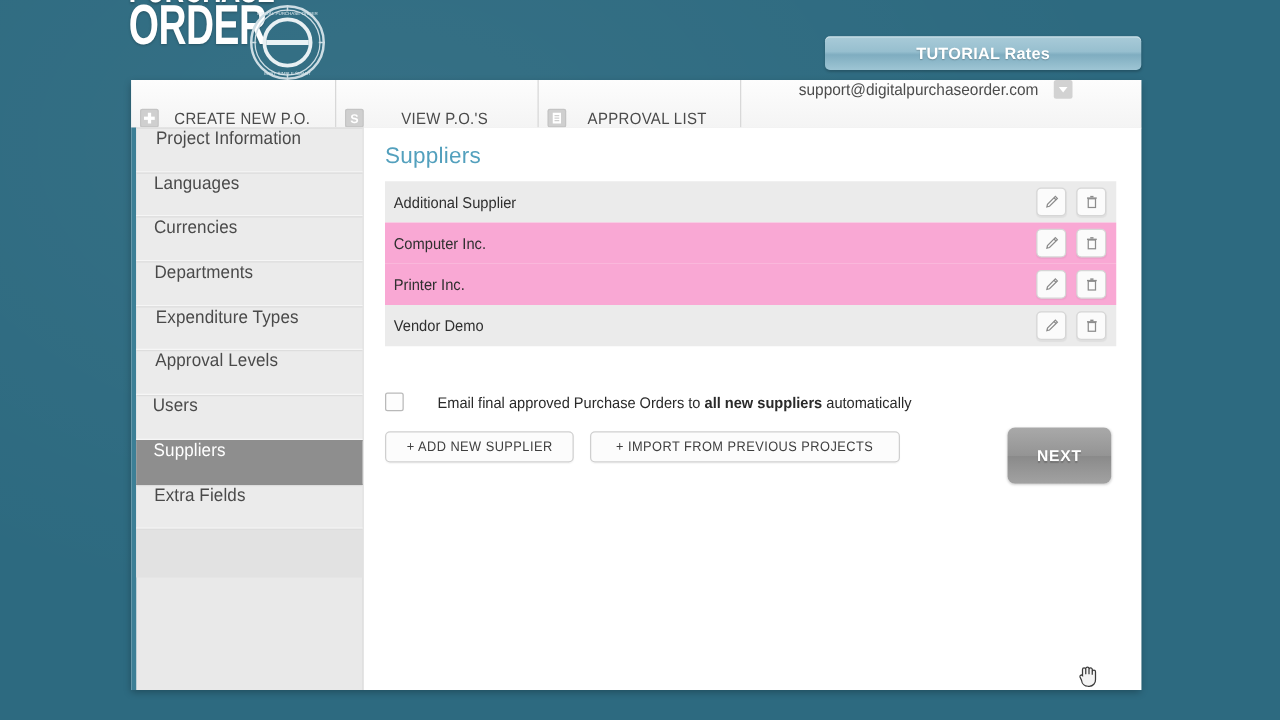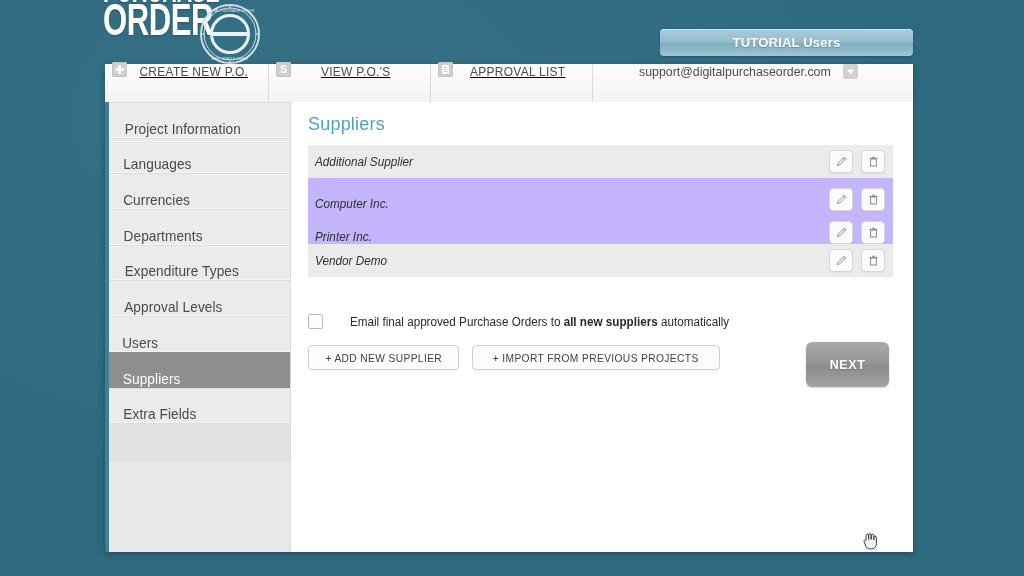--- a/index.html
+++ b/index.html
@@ -98,25 +98,24 @@
     width: 808px;
     height: 38px;
     background: linear-gradient(to bottom, #fdfdfd 0%, #f4f4f4 100%);
     border-bottom: 1px solid #d2d2d2;
     display: flex;
     align-items: stretch;
   }
   .tab {
     position: relative;
     display: flex;
-    align-items: flex-start;
+    align-items: flex-end;
     border-right: 1px solid #d8d8d8;
     cursor: pointer;
     box-sizing: border-box;
-    text-decoration: underline;
   }
   .tab-icon {
     width: 15px;
     height: 15px;
     border-radius: 2px;
     background: #cfcfcf;
     margin-left: 7px;
     margin-right: 7px;
     margin-top: -2px;
     position: relative;
@@ -179,21 +178,21 @@
     width: 186px;
     background: #e9e9e9;
     border-left: 4px solid #3c7f96;
     box-sizing: border-box;
     border-right: 1px solid #d8d8d8;
     position: relative;
   }
   .sidebar-item {
     height: 35.7px;
     display: flex;
-    align-items: flex-end;
+    align-items: flex-start;
     padding-left: 12px;
     box-sizing: border-box;
     border-bottom: 1px solid #f6f6f6;
     border-top: 1px solid #dddddd;
     color: #4a4a4a;
     font-size: 14.5px;
     cursor: pointer;
     background: #ebebeb;
     transform-origin: left center;
     letter-spacing: 0.1px;
@@ -224,32 +223,31 @@
     top: 12px;
     font-size: 18px;
     color: #53a0bd;
     letter-spacing: 0.2px;
   }
   #supplier-list {
     position: absolute;
     left: 17px;
     top: 43px;
     right: 20px;
-    font-style: italic;
   }
   .supplier-row {
     height: 33px;
     display: flex;
     align-items: center;
     position: relative;
     box-sizing: border-box;
     padding-left: 7px;
   }
   .supplier-row.odd  { background: #ebebeb; }
-  .supplier-row.even { background: #c4b5fd; align-items: flex-end; }
+  .supplier-row.even { background: #f9a8d4; }
   .supplier-name {
     font-size: 12.5px;
     color: #2f2f2f;
     flex: 1;
     transform: scaleX(0.94);
     transform-origin: left center;
   }
   .row-actions {
     display: flex;
     gap: 8px;
@@ -370,21 +368,21 @@
       <g stroke="#cddde4" stroke-width="1.2">
         <line x1="31" y1="2" x2="31" y2="6"></line>
         <line x1="31" y1="56" x2="31" y2="60"></line>
         <line x1="2" y1="31" x2="6" y2="31"></line>
         <line x1="56" y1="31" x2="60" y2="31"></line>
       </g>
     </svg>
   </div>
 </div>
 
-<div id="tutorial-demo-button">TUTORIAL Users</div>
+<div id="tutorial-demo-button">TUTORIAL Rates</div>
 
 <div id="app-window">
 
   <div id="tab-bar">
 
     <div class="tab" id="tab-create">
       <span class="tab-icon">
         <svg width="15" height="15" viewBox="0 0 15 15">
           <rect x="6.3" y="3.2" width="2.6" height="8.6" fill="#ffffff"></rect>
           <rect x="3.2" y="6.3" width="8.6" height="2.6" fill="#ffffff"></rect>

